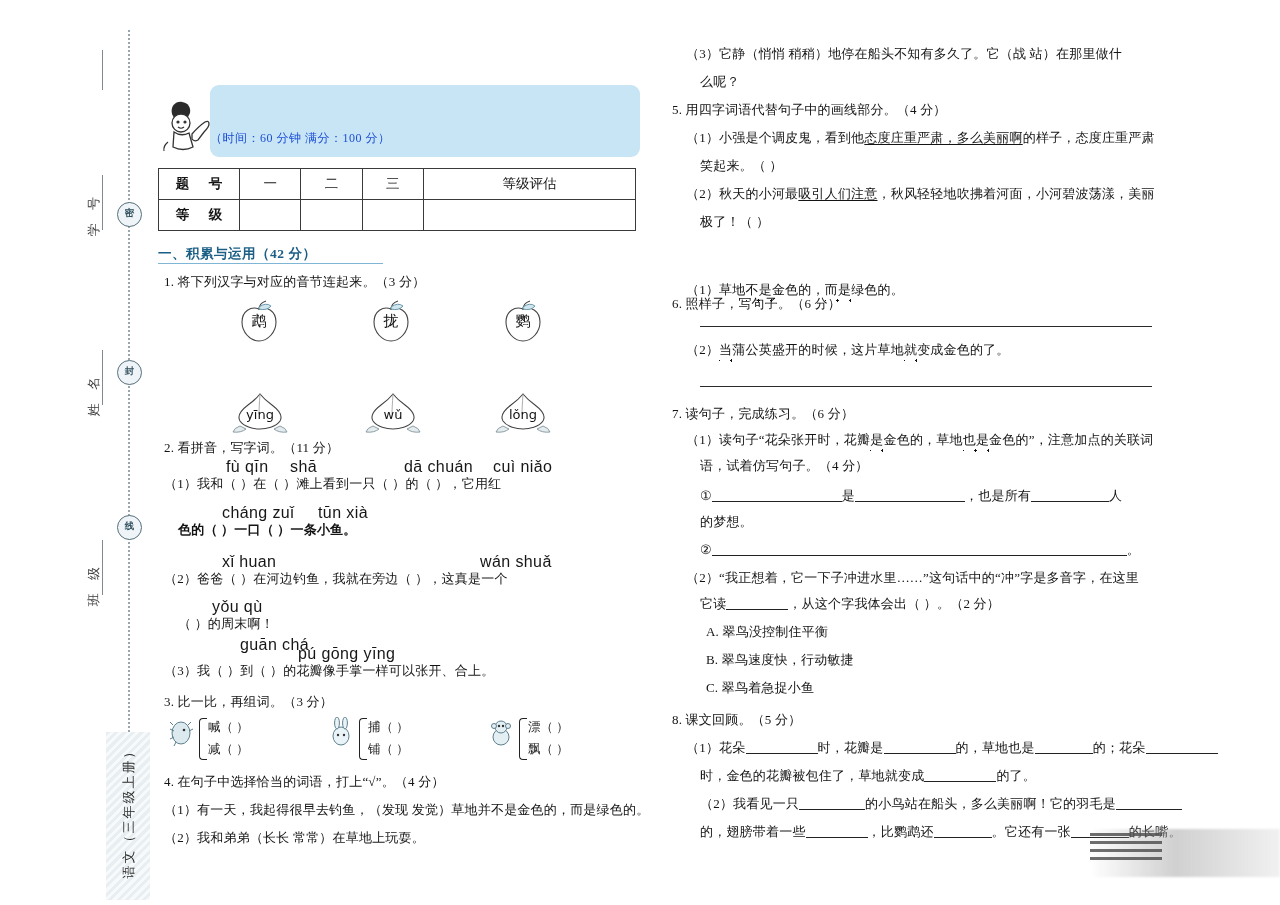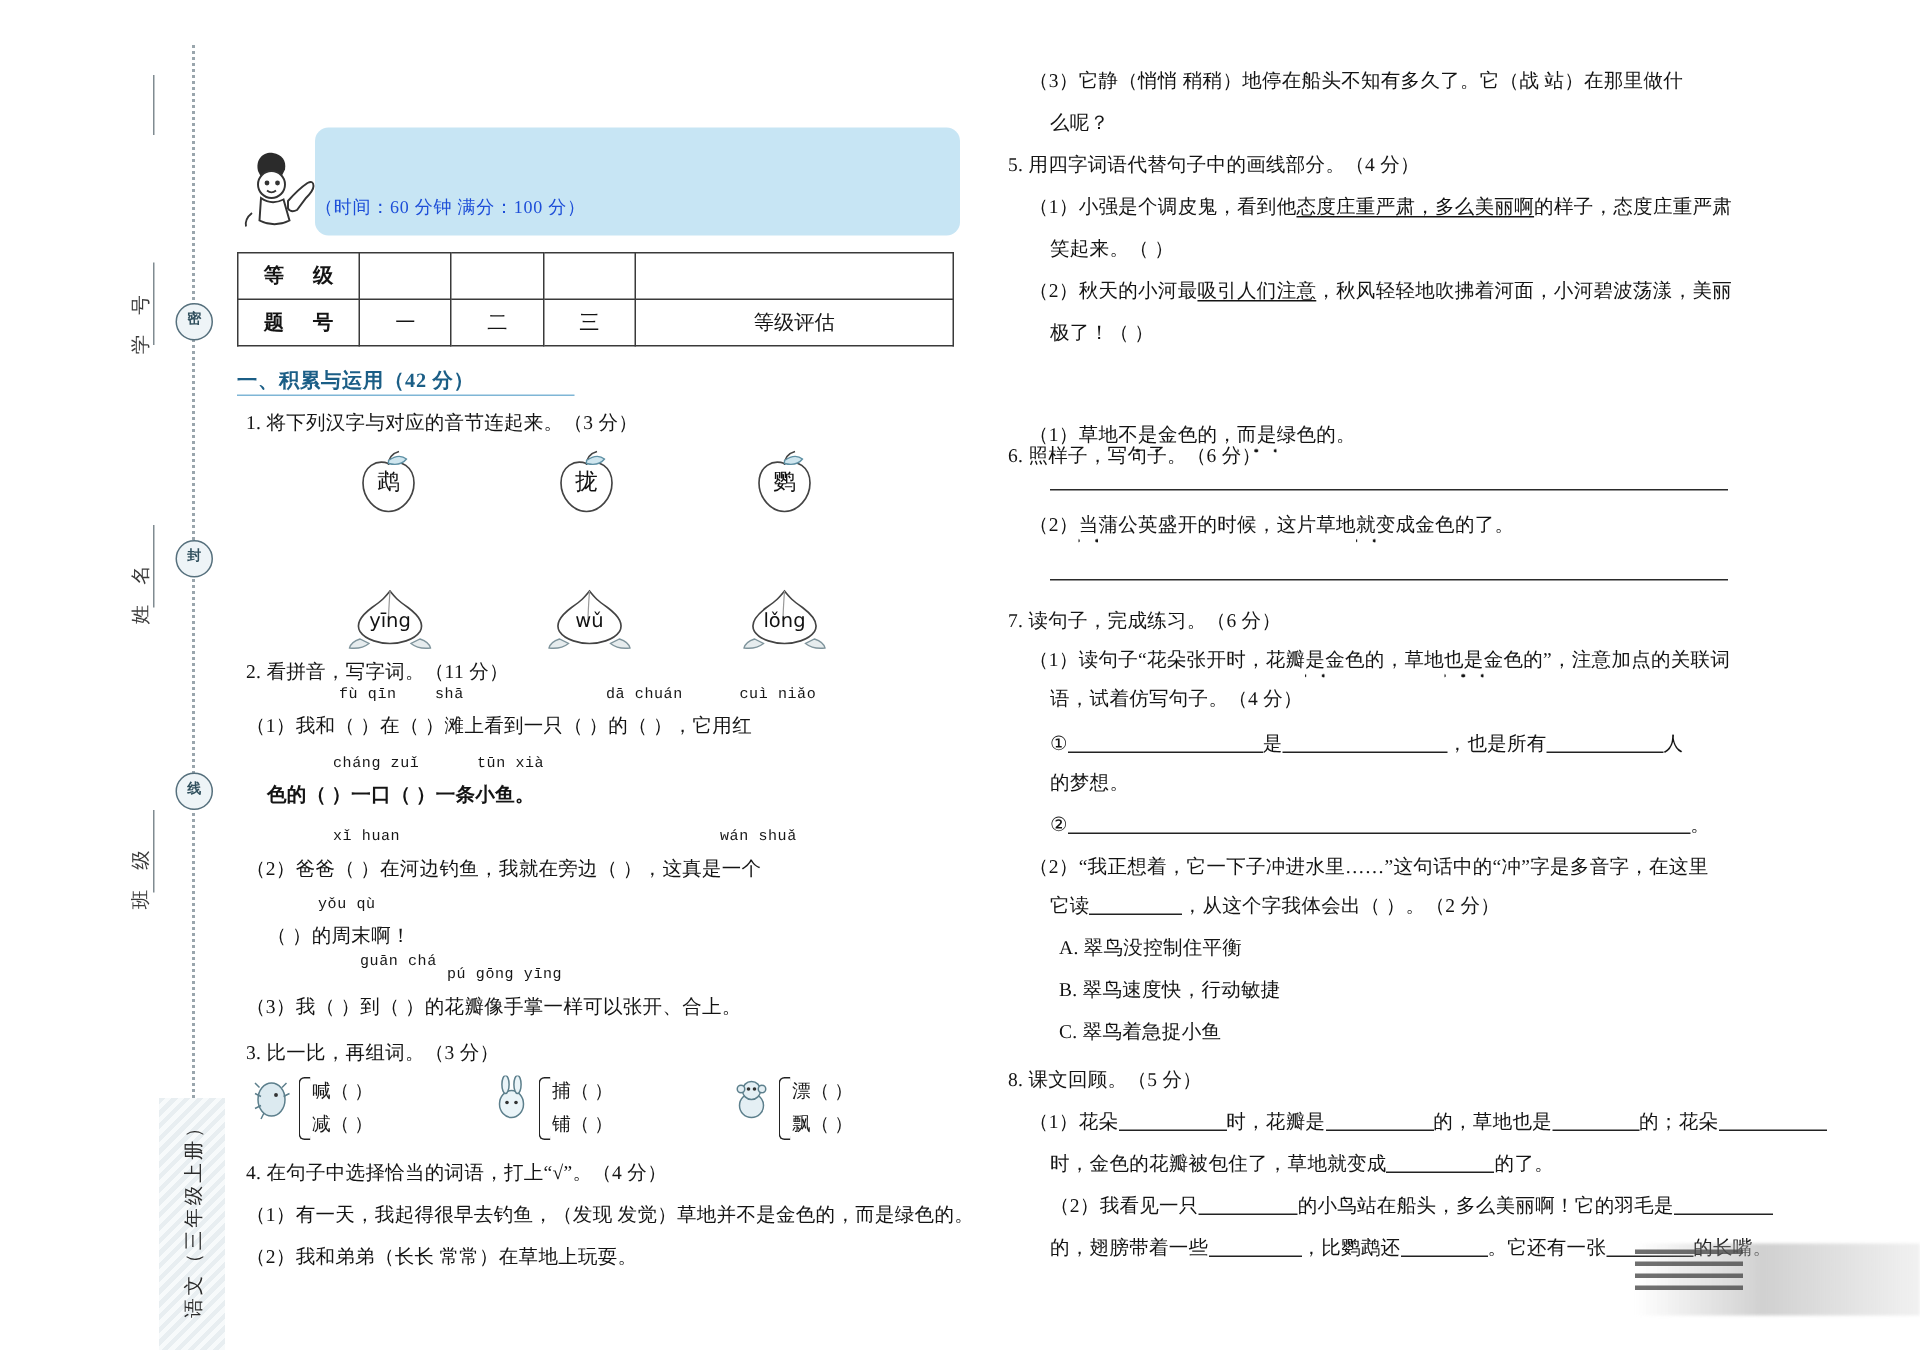--- a/index.html
+++ b/index.html
@@ -74,21 +74,21 @@
   
   .apple,.hill{position:absolute;width:46px;height:46px;}
   .fruit-char{position:absolute;left:0;top:0;width:46px;height:46px;
      display:flex;align-items:center;justify-content:center;
      font-size:15px;color:#111;}
   .hill-char{position:absolute;left:0;top:6px;width:56px;height:40px;
      display:flex;align-items:center;justify-content:center;
      font-size:13px;color:#111;font-family:"DejaVu Sans",sans-serif;}
 
   
-  .py{position:absolute;font-family:Liberation Mono, monospace;font-size:10px;
+  .py{position:absolute;font-family:Liberation Sans, sans-serif;font-size:16px;
      color:#161616;white-space:nowrap;letter-spacing:.4px;}
 
   
   .cmp{position:absolute;font-size:12.5px;line-height:22px;white-space:nowrap;}
   .cmp .brace{position:absolute;left:-9px;top:2px;width:7px;height:40px;
      border:1px solid #222;border-right:none;border-radius:4px 0 0 4px;}
   .critter{position:absolute;width:26px;height:30px;}
 
   .scan-smudge{position:absolute;right:0;bottom:28px;width:190px;height:48px;
      background:linear-gradient(90deg,rgba(190,190,190,0) 0%,rgba(170,170,170,.55) 45%,rgba(200,200,200,.25) 100%);
@@ -137,32 +137,32 @@
       <path d="M10 44q-5 4-4 9" stroke="#333" stroke-width="1.2" fill="none"></path>
     </svg>
 
     <div class="banner">
       <div class="banner-sub">（时间：60 分钟    满分：100 分）</div>
     </div>
 
     <table class="gtable">
       <tbody>
           <tr>
+        <td class="gt-head">题  号</td>
+        <td>一</td>
+        <td>二</td>
+        <td>三</td>
+        <td>等级评估</td>
+      </tr>
+      <tr>
         <td class="gt-head">等  级</td>
         <td></td>
         <td></td>
         <td></td>
         <td></td>
-      </tr>
-      <tr>
-        <td class="gt-head">题  号</td>
-        <td>一</td>
-        <td>二</td>
-        <td>三</td>
-        <td>等级评估</td>
       </tr>
     </tbody>
       </table>
 
     <div class="sec-head" style="left:8px;top:245px;">一、积累与运用（42 分）</div>
     <div class="sec-underline" style="left:8px;top:263px;width:225px;"></div>
 
     <div class="q" style="left:14px;top:272px;">1. 将下列汉字与对应的音节连起来。（3 分）</div>
 
     <div class="apple" style="left:86px;top:298px;">

